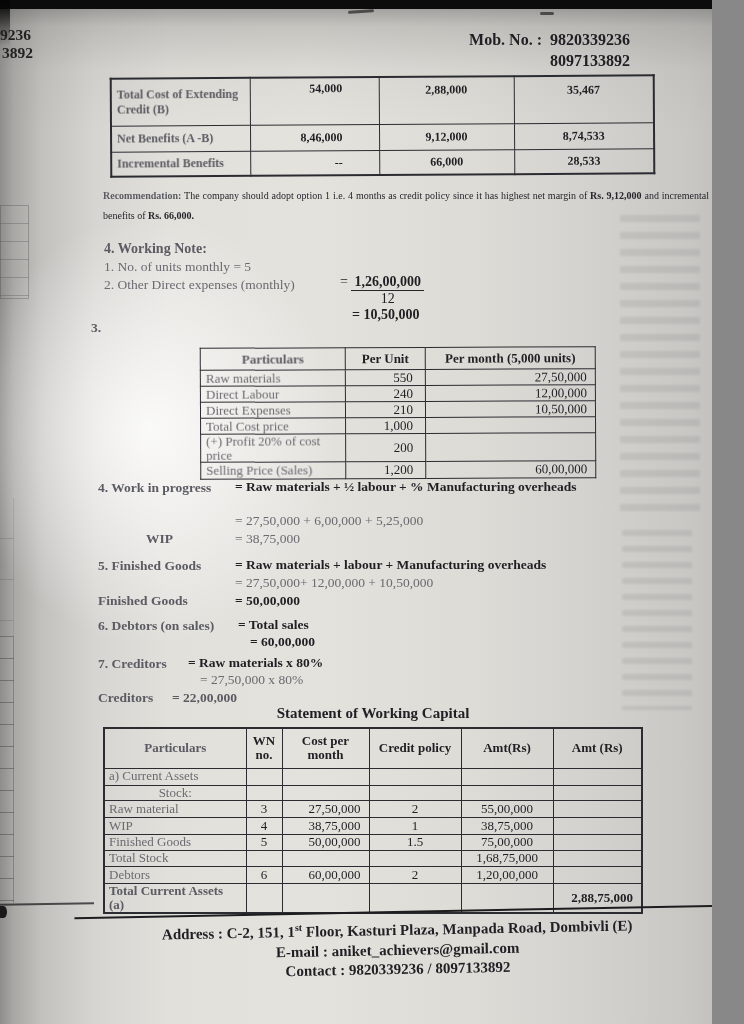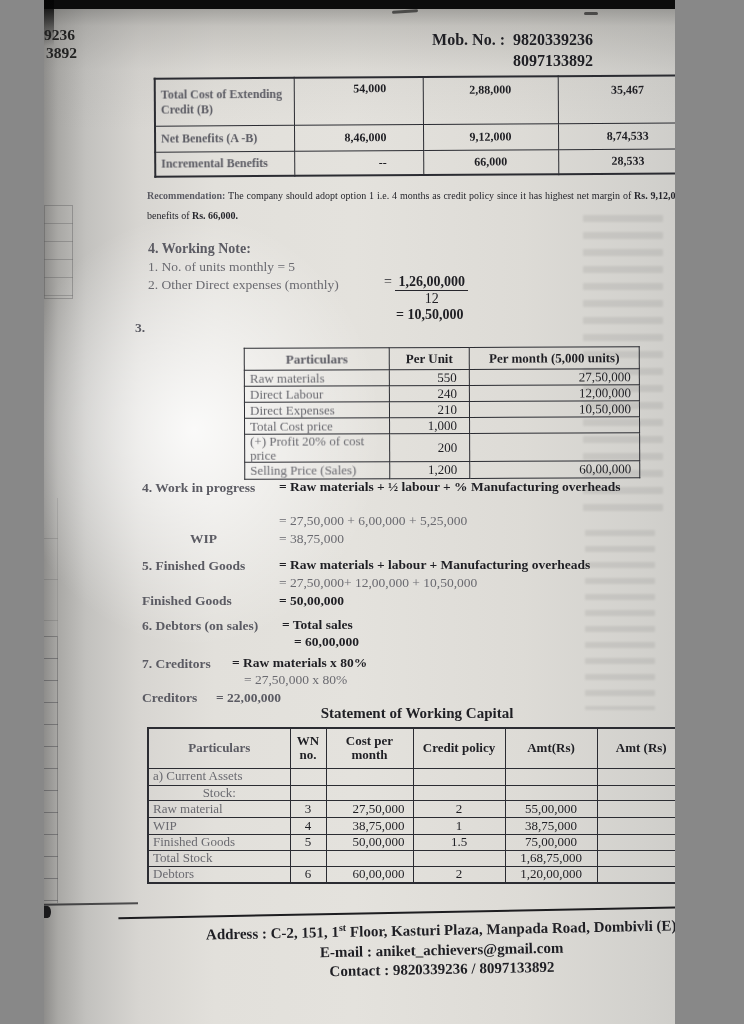--- a/index.html
+++ b/index.html
@@ -1,23 +1,22 @@
 <!DOCTYPE html>
 <html><head>
 <meta charset="utf-8">
 <style>
   html,body{margin:0;padding:0;background:#888;}
   .page{
-    position:relative;width:631px;height:1024px;overflow:hidden;
+    position:relative;width:712px;height:1024px;overflow:hidden;
     font-family:"Liberation Serif","DejaVu Serif",serif;color:#1f1f24;
     background:
       linear-gradient(180deg, rgba(70,70,68,.50) 0px, rgba(118,117,114,.28) 26px, rgba(150,149,146,.10) 70px, rgba(0,0,0,0) 130px),
       radial-gradient(260px 300px at 150px 430px, rgba(255,255,255,.85), rgba(255,255,255,0) 72%),
       linear-gradient(90deg,#8e8d8b 0px,#a9a8a5 14px,#c2c1be 42px,#d7d5d1 95px,#e2e0db 170px,#e4e2dd 310px,#dddbd6 480px,#d2d1cd 600px,#c8c7c4 690px,#bbbab7 744px);
-    margin-left: 44px;
   }
   .abs{position:absolute;}
   .b{font-weight:bold;}
   .faded{color:#5b5b63;filter:blur(.55px);font-weight:bold;}
   .faded-light{color:#6a6a70;filter:blur(.6px);}
   
   .top-bar{position:absolute;top:0;left:0;width:744px;height:9px;background:#0c0c0c;}
   .top-mark{position:absolute;height:3px;background:rgba(25,25,25,.65);border-radius:2px;}
   .corner-dark{position:absolute;top:0;left:0;width:10px;height:46px;background:linear-gradient(180deg,#050505,rgba(5,5,5,0));}
   .edge-frags{position:absolute;left:0;top:26px;font-size:15.5px;font-weight:bold;line-height:18px;color:#222;}
@@ -275,20 +274,28 @@
         <td class="r pad-r3"></td>
       </tr>
       <tr style="height:17px">
         <td class="faded-light">Debtors</td>
         <td class="c">6</td>
         <td class="r pad-r3">60,00,000</td>
         <td class="c">2</td>
         <td class="c">1,20,00,000</td>
         <td class="r pad-r3"></td>
       </tr>
+      <tr style="height:30px">
+        <td class="faded" style="white-space:normal;">Total Current Assets (a)</td>
+        <td class="c"></td>
+        <td class="r pad-r3"></td>
+        <td class="c"></td>
+        <td class="c"></td>
+        <td class="r pad-r3 b">2,88,75,000</td>
+      </tr>
     </tbody>
       </table>
   </div>
 
   <div class="abs footer">
     <div><span>Address : C-2, 151, 1</span><sup>st</sup><span> Floor, Kasturi Plaza, Manpada Road, Dombivli (E)</span></div>
     <div>E-mail : aniket_achievers@gmail.com</div>
     <div>Contact : 9820339236 / 8097133892</div>
   </div>
 

